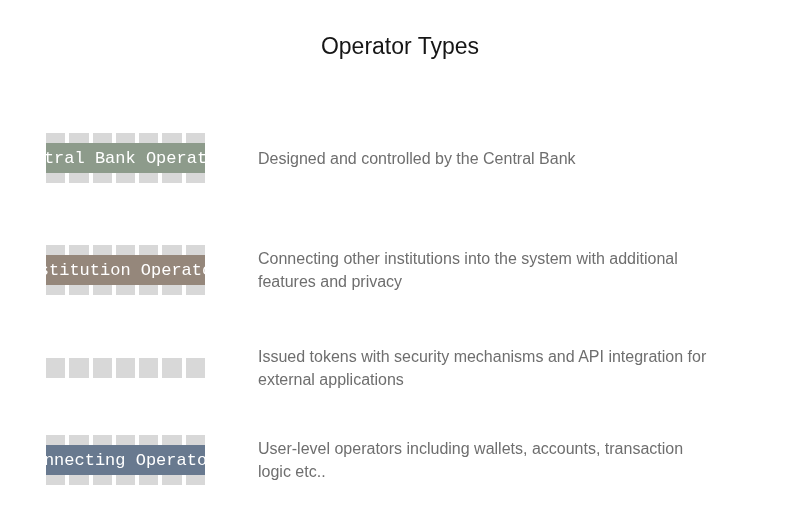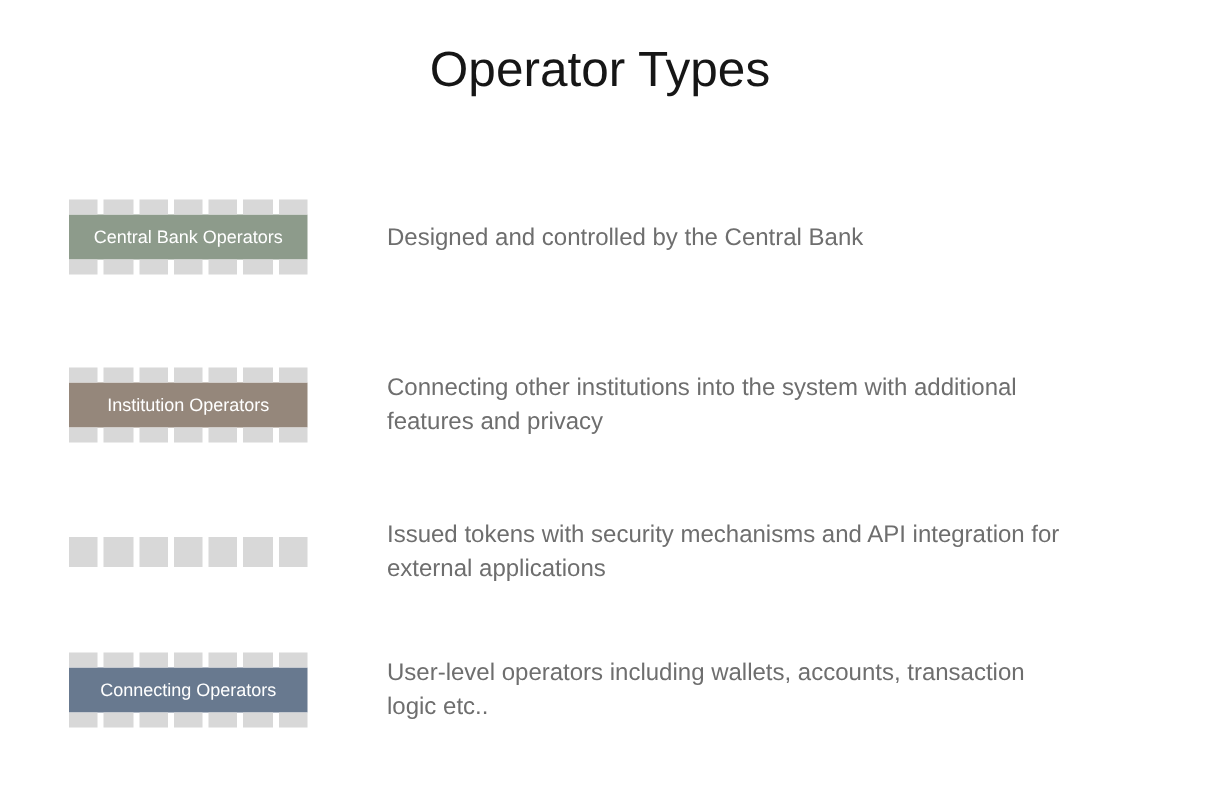--- a/index.html
+++ b/index.html
@@ -7,21 +7,21 @@
     width: 806px; height: 531px;
     background: #ffffff;
     font-family: "Liberation Sans", sans-serif;
     position: relative;
     overflow: hidden;
   }
   .title {
     position: absolute;
     top: 27px; left: 0; width: 800px;
     text-align: center;
-    font-size: 33px;
+    font-size: 23px;
     line-height: 38px;
     color: #161616;
   }
   .row {
     position: absolute;
     left: 46px;
     height: 50px;
     display: flex;
     align-items: center;
   }
@@ -33,22 +33,23 @@
   .pins { display: flex; gap: 4px; height: 10px; }
   .pin  { flex: 1; background: var(--pin, #D8D8D8); }
   .chip-body {
     height: 30px;
     display: flex;
     align-items: center;
     justify-content: center;
   }
   .chip-label {
     color: #ffffff;
-    font-size: 12px;
+    font-size: 17px;
     white-space: nowrap;
+    font-family: Liberation Mono, monospace;
   }
   .desc {
     margin-left: 53px;
     width: 560px;
     font-size: 16px;
     line-height: 23px;
     color: #6E6E6E;
     white-space: pre-line;
   }
 </style>

